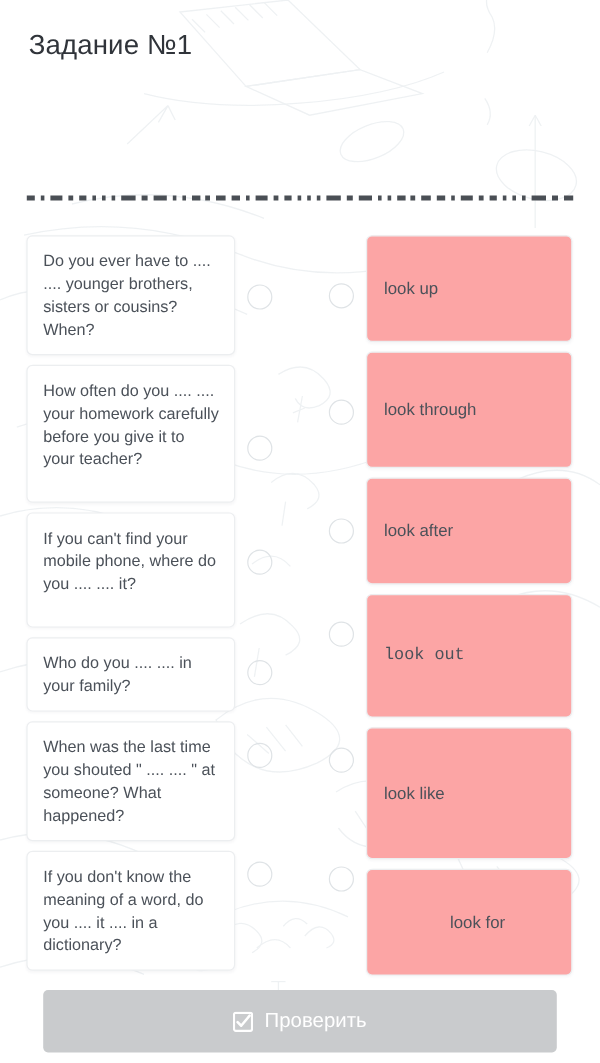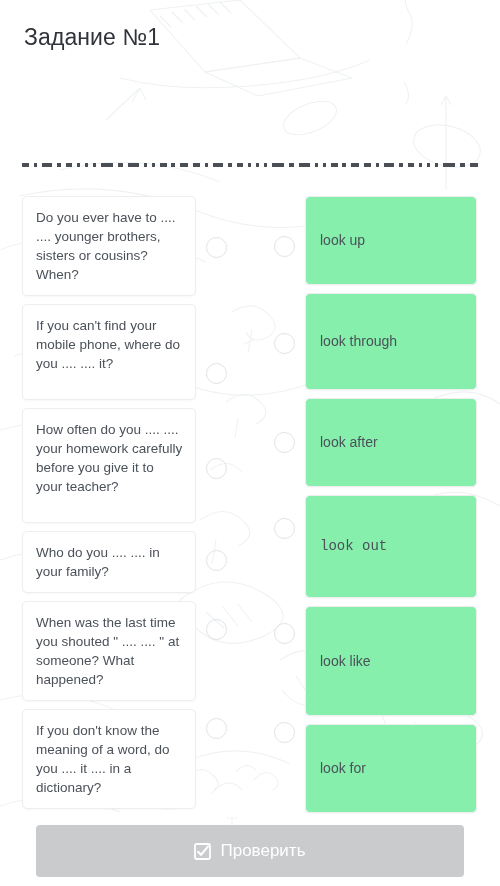--- a/index.html
+++ b/index.html
@@ -104,39 +104,39 @@
   }
 
   .card.q1 { min-height: 96px; }
   .card.q2 { min-height: 115px; }
   .card.q3 { min-height: 96px; }
   .card.q4 { min-height: 58px; }
   .card.q5 { min-height: 96px; }
   .card.q6 { min-height: 96px; }
 
   .opt-card {
-    background: #86efac;
+    background: #fca5a5;
     border: 1px solid #eceef0;
     border-radius: 5px;
     box-shadow: 0 1px 2px rgba(60,70,85,0.045);
     color: #4b5159;
     font-size: 14px;
     line-height: 19px;
     height: 89px;
     margin-bottom: 8px;
     display: flex;
     align-items: center;
     padding-left: 14px;
   }
   .opt-card.o1 { height: 89px; }
   .opt-card.o2 { height: 97px; }
   .opt-card.o3 { height: 89px; }
   .opt-card.o4 { height: 103px; font-family: Liberation Mono, monospace; }
   .opt-card.o5 { height: 110px; }
-  .opt-card.o6 { height: 89px; }
+  .opt-card.o6 { height: 89px; justify-content: center; }
 
   
   .dots-left, .dots-right {
     position: absolute;
     top: 0;
     width: 22px;
   }
   .dots-left  { left: 206px; }
   .dots-right { left: 274px; }
 
@@ -249,22 +249,22 @@
   <div class="separator">
     <svg width="456" height="6" xmlns="http://www.w3.org/2000/svg">
       <line x1="0" y1="3" x2="456" y2="3" stroke="#4a4f55" stroke-width="4" stroke-dasharray="7 5 3 5 10 5 4 5 6 5 3 5 3 5 3 5 12 5 5 5 11 5 3 5 3 5 7 4 4 5 8 5"></line>
     </svg>
   </div>
 
   <div class="board">
 
     <div class="col-left">
       <div class="card q1">Do you ever have to .... .... younger brothers, sisters or cousins? When?</div>
+      <div class="card q2">How often do you .... .... your homework carefully before you give it to your teacher?</div>
       <div class="card q3">If you can't find your mobile phone, where do you .... .... it?</div>
-      <div class="card q2">How often do you .... .... your homework carefully before you give it to your teacher?</div>
       <div class="card q4">Who do you .... .... in your family?</div>
       <div class="card q5">When was the last time you shouted " .... .... " at someone? What happened?</div>
       <div class="card q6">If you don't know the meaning of a word, do you .... it .... in a dictionary?</div>
     </div>
 
     <div class="dots-left">
       <span class="dot" style="top:41px"></span>
       <span class="dot" style="top:167px"></span>
       <span class="dot" style="top:262px"></span>
       <span class="dot" style="top:354px"></span>

